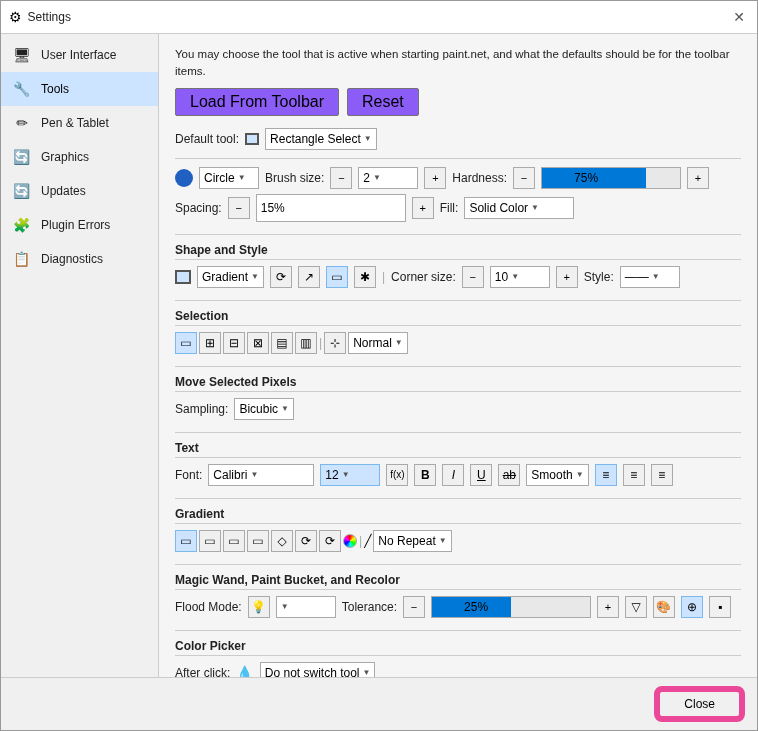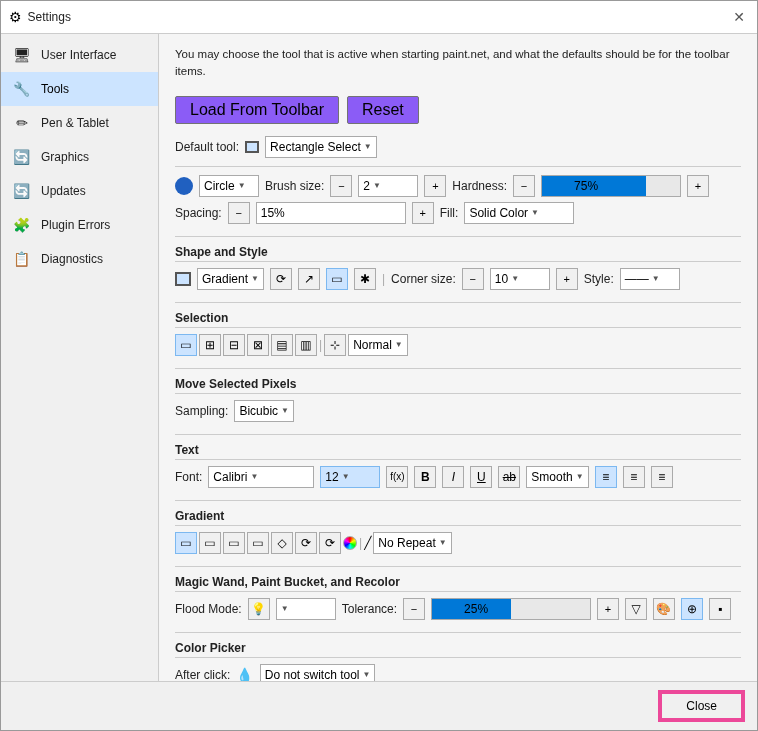--- a/index.html
+++ b/index.html
@@ -64,21 +64,21 @@
     .main-panel {
       flex: 1;
       padding: 12px 16px;
       overflow-y: auto;
       background: #f5f5f5;
     }
 
     .description {
       font-size: 11.5px;
       color: #222;
-      margin-bottom: 15px;
+      margin-bottom: 7px;
       line-height: 1.5;
     }
 
     .button-row {
       display: flex;
       gap: 8px;
       margin-bottom: 12px;
     }
 
     .btn {
@@ -156,21 +156,21 @@
       font-size: 12px;
       color: #000;
       margin-left: 28px;
     }
 
     .text-input {
       border: 1px solid #aaa;
       background: white;
       padding: 2px 4px;
       font-size: 12px;
-      height: 22px;
+      height: 28px;
     }
 
     .btn-small {
       width: 22px; height: 22px;
       border: 1px solid #aaa;
       background: #f0f0f0;
       cursor: pointer;
       display: flex; align-items: center; justify-content: center;
       font-size: 11px;
     }
@@ -204,23 +204,23 @@
       display: flex;
       justify-content: flex-end;
       background: #f0f0f0;
       border-top: 1px solid #ccc;
     }
 
     .close-btn {
       padding: 5px 24px;
       font-size: 12px;
       background: #f0f0f0;
-      border: 4px solid #ec4899;
-      cursor: pointer;
-      border-radius: 0;
+      border: 6px solid #ec4899;
+      cursor: pointer;
+      border-radius: 8px;
     }
 
     .gradient-icons, .selection-icons {
       display: flex;
       gap: 2px;
       align-items: center;
     }
 
     .bold-btn, .italic-btn, .underline-btn, .strike-btn {
       width: 22px; height: 22px;

